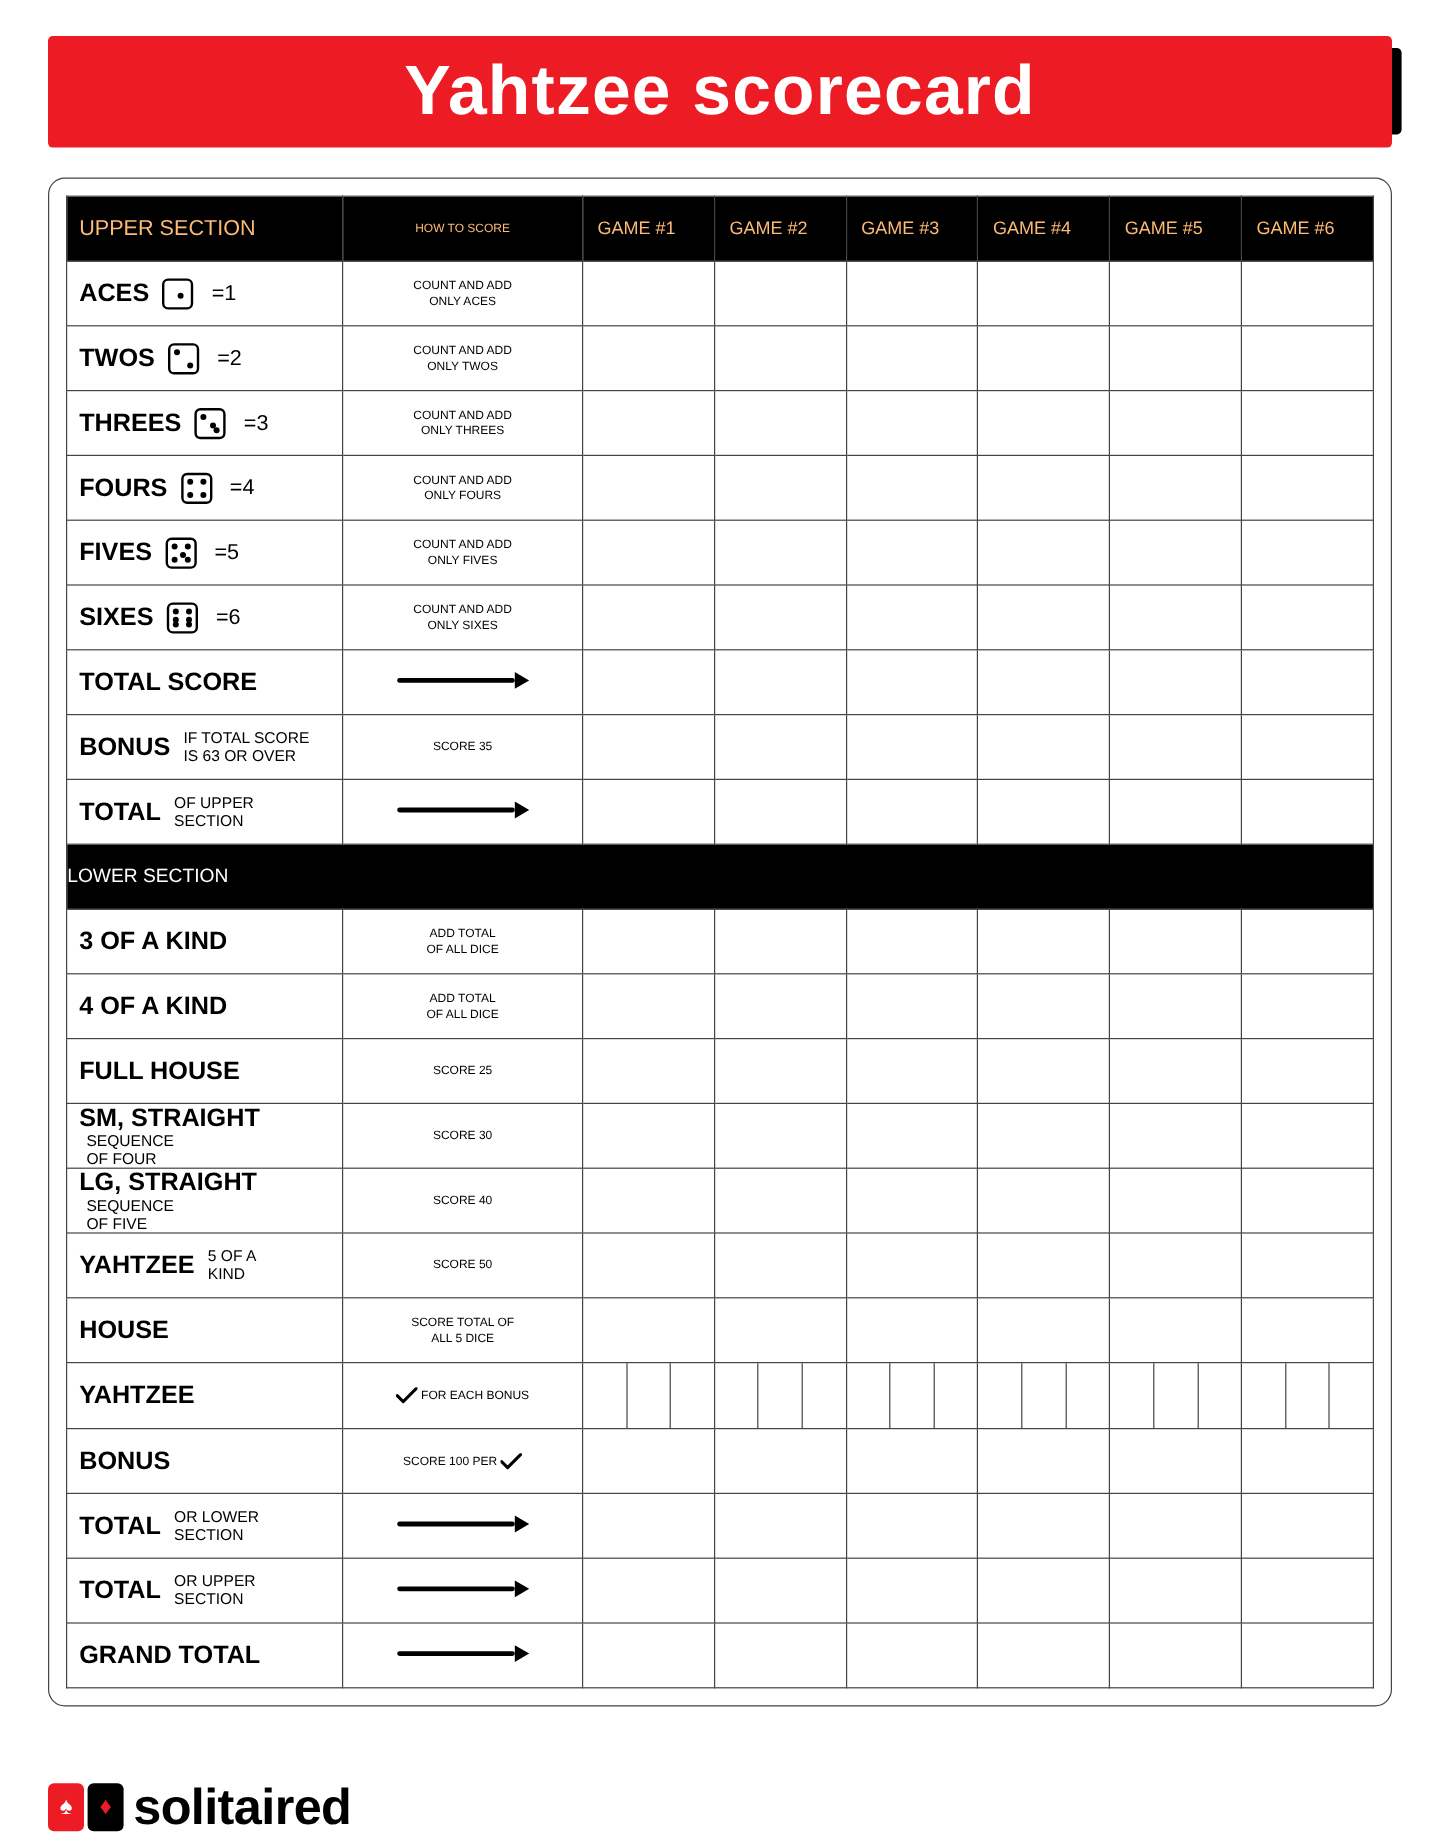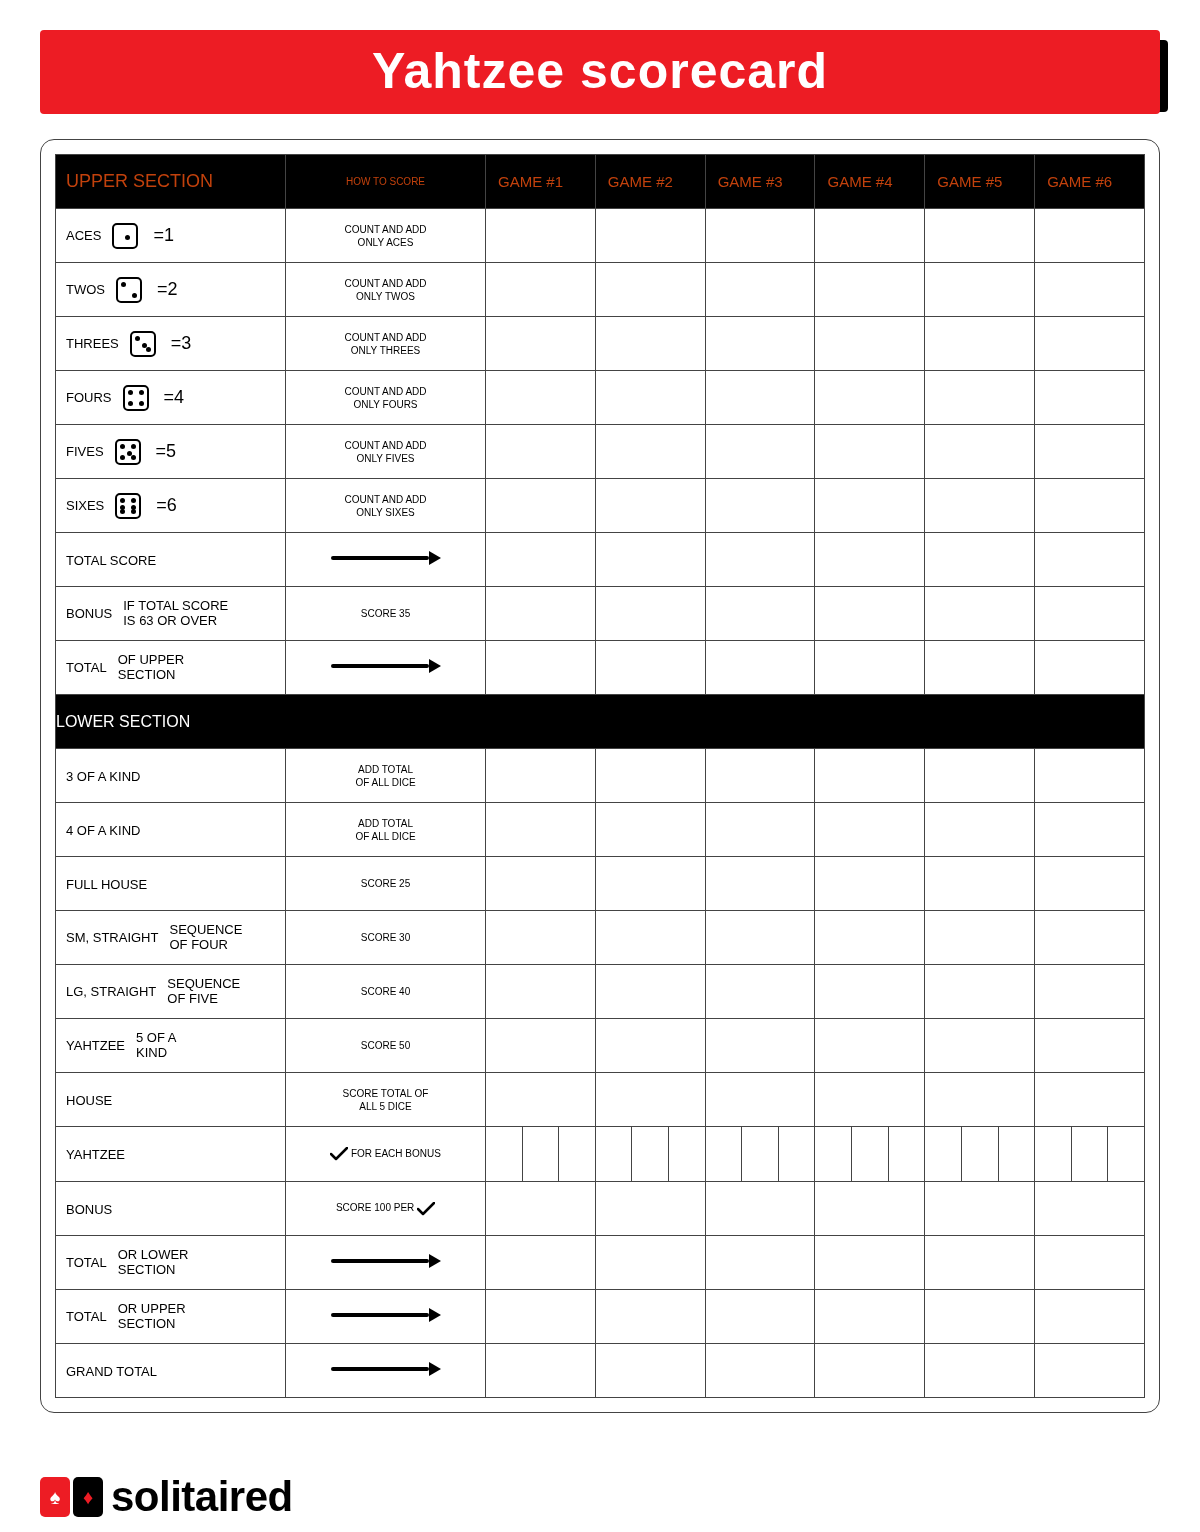--- a/index.html
+++ b/index.html
@@ -20,21 +20,21 @@
     right: -8px;
     height: 72px;
     background: #000;
     border-radius: 4px;
   }
   .title-bar {
     position: relative;
     background: #ed1c24;
     color: #fff;
     font-weight: 900;
-    font-size: 50px;
+    font-size: 58px;
     text-align: center;
     padding: 12px 0 14px 0;
     border-radius: 4px;
     letter-spacing: 1px;
     font-family: Arial Black, Arial, sans-serif;
   }
   .card {
     border: 1.5px solid #444;
     border-radius: 14px;
     padding: 14px;
@@ -59,37 +59,37 @@
     width: 200px;
     text-align: center;
     font-size: 10px;
     line-height: 1.3;
   }
   table.score td.game {
     width: auto;
   }
   .section-header td {
     background: #000;
-    color: #c2410c;
+    color: #fdba74;
     font-size: 18px;
     padding: 10px 12px;
     text-align: left;
     border-color: #000;
     margin-top: 20px;
   }
   .section-header td.how { text-align: center; }
   .section-header td.game { text-align: left; font-size: 15px; white-space: nowrap; }
   .lower-header td {
     background: #000;
     color: #fff;
     font-size: 18px;
     padding: 10px 0;
     border-color: #000;
   }
-  .row-label .main { font-weight: 400; font-size: 13px; display: inline-block; vertical-align: middle; }
+  .row-label .main { font-weight: 700; font-size: 21px; display: inline-block; vertical-align: middle; }
   .row-label .sub { font-size: 13px; line-height: 1.1; display: inline-block; vertical-align: middle; margin-left: 6px; }
   .die {
     display: inline-block;
     width: 26px; height: 26px;
     border: 2px solid #000;
     border-radius: 5px;
     vertical-align: middle;
     margin: 0 6px;
     position: relative;
   }

